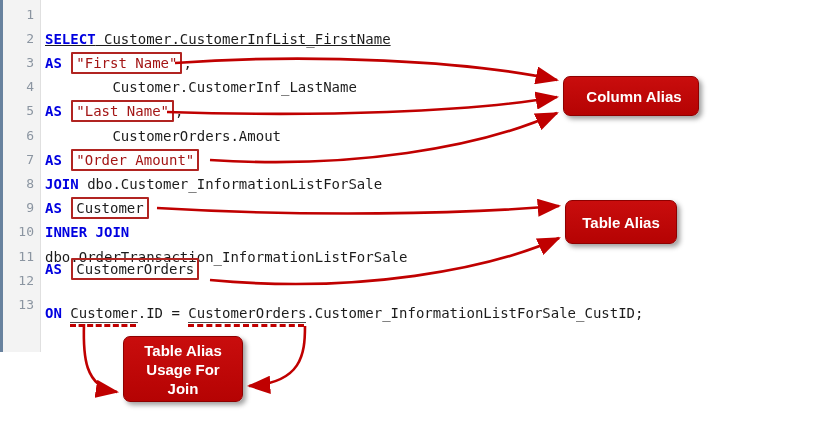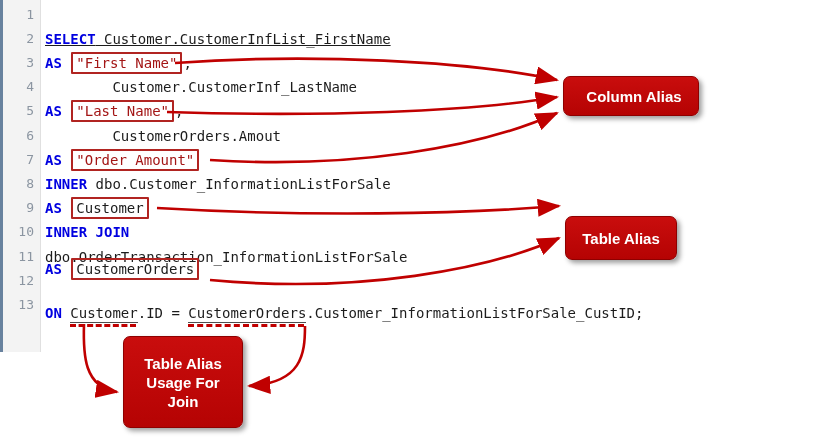--- a/index.html
+++ b/index.html
@@ -23,22 +23,22 @@
               border-bottom:1px solid #4d4d4d;}
   .tok-dashed::after{content:"";position:absolute;left:0;right:2px;bottom:-5px;
                      border-top:3px dashed #c00000;}
   
   .callout{position:absolute;background:linear-gradient(180deg,#c90d0d,#b50303);
            border:1px solid #8e0000;border-radius:7px;color:#ffffff;
            font-family:"Liberation Sans",sans-serif;font-weight:bold;font-size:15px;
            display:flex;align-items:center;justify-content:center;text-align:center;
            box-shadow:3px 3px 5px rgba(0,0,0,0.38);line-height:19px;}
   #callout-column-alias{left:563px;top:76px;width:128px;height:38px;padding-left:6px;}
-  #callout-table-alias{left:565px;top:200px;width:110px;height:42px;margin-top:16px;}
-  #callout-usage{left:123px;top:336px;width:120px;height:92px;padding:0 8px;box-sizing:border-box;}
+  #callout-table-alias{left:565px;top:200px;width:110px;height:42px;}
+  #callout-usage{left:123px;top:336px;width:120px;height:66px;padding:0 8px;box-sizing:border-box;}
   
   #arrows{position:absolute;left:0;top:0;width:832px;height:447px;pointer-events:none;}
 </style>
 </head>
 <body>
 
 <div id="stage">
 
   <div id="left-strip"></div>
   <div id="gutter">
@@ -57,21 +57,21 @@
       <div class="ln" style="top: 293px;">13</div>
     </div>
   <div id="code">
       <div class="code-line" style="top: 2.6px;"></div>
       <div class="code-line" style="top: 26.8px; text-decoration: underline;"><span class="tok-kw">SELECT</span><span class="tok-pl"> Customer.CustomerInfList_FirstName</span></div>
       <div class="code-line" style="top: 51px;"><span class="tok-kw">AS</span><span class="tok-pl"> </span><span class="tok-box tok-str">"First Name"</span><span class="tok-pl">,</span></div>
       <div class="code-line" style="top: 75.2px;"><span class="tok-pl">        Customer.CustomerInf_LastName</span></div>
       <div class="code-line" style="top: 99.4px;"><span class="tok-kw">AS</span><span class="tok-pl"> </span><span class="tok-box tok-str">"Last Name"</span><span class="tok-pl">,</span></div>
       <div class="code-line" style="top: 123.6px;"><span class="tok-pl">        CustomerOrders.Amout</span></div>
       <div class="code-line" style="top: 147.8px;"><span class="tok-kw">AS</span><span class="tok-pl"> </span><span class="tok-box tok-str">"Order Amount"</span></div>
-      <div class="code-line" style="top: 172px;"><span class="tok-kw">INNER</span><span class="tok-pl"> dbo.Customer_InformationListForSale</span></div>
+      <div class="code-line" style="top: 172px;"><span class="tok-kw">JOIN</span><span class="tok-pl"> dbo.Customer_InformationListForSale</span></div>
       <div class="code-line" style="top: 196.2px;"><span class="tok-kw">AS</span><span class="tok-pl"> </span><span class="tok-box">Customer</span></div>
       <div class="code-line" style="top: 220.4px;"><span class="tok-kw">INNER JOIN</span></div>
       <div class="code-line" style="top: 244.6px;"><span class="tok-pl">dbo.OrderTransaction_InformationListForSale</span></div>
       <div class="code-line" style="top: 257px; text-align: right;"><span class="tok-kw">AS</span><span class="tok-pl"> </span><span class="tok-box">CustomerOrders</span></div>
       <div class="code-line" style="top: 301px;"><span class="tok-kw">ON</span><span class="tok-pl"> </span><span class="tok-dashed">Customer</span><span class="tok-pl">.ID = </span><span class="tok-dashed">CustomerOrders</span><span class="tok-pl">.Customer_InformationListForSale_CustID;</span></div>
     </div>
 
   <div class="callout" id="callout-column-alias">Column Alias</div>
   <div class="callout" id="callout-table-alias">Table Alias</div>
   <div class="callout" id="callout-usage">Table Alias Usage For Join</div>

